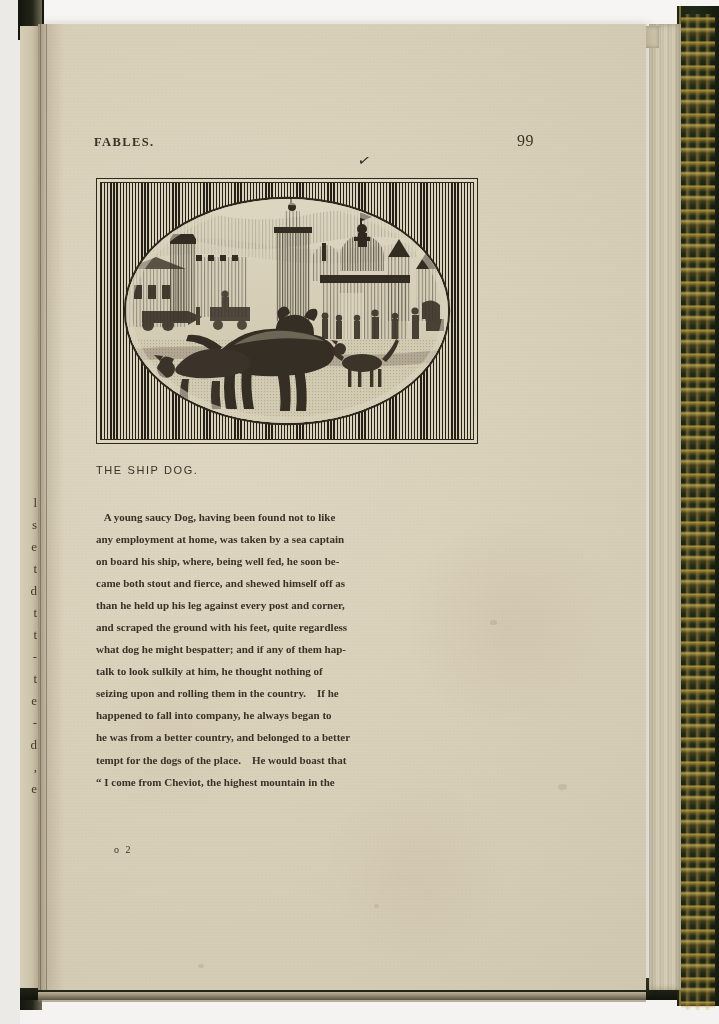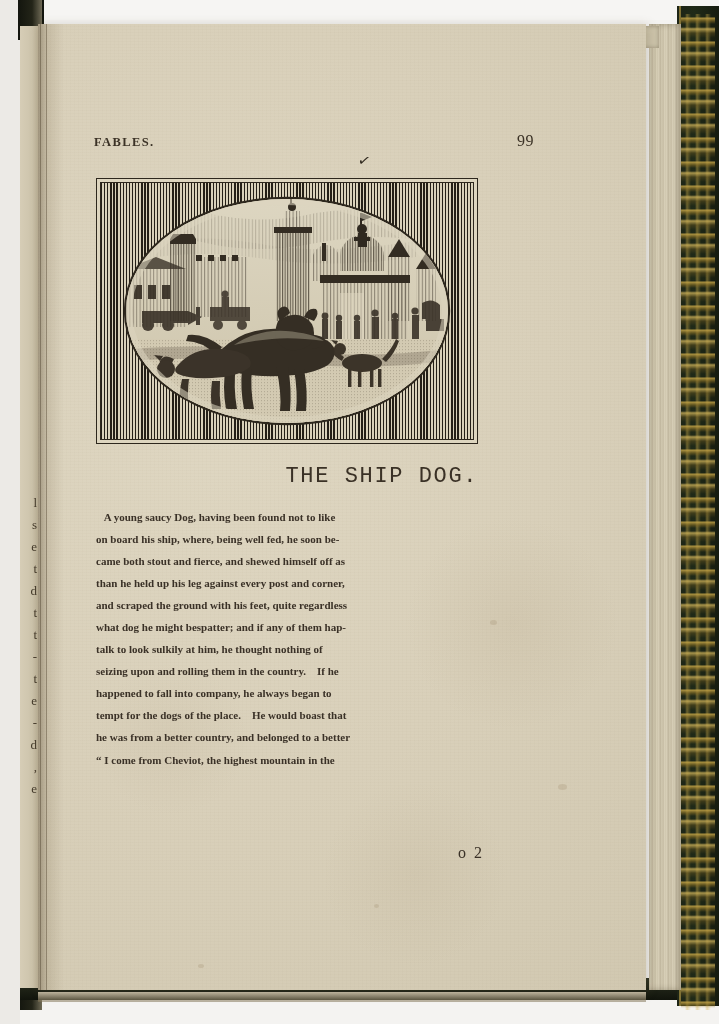--- a/index.html
+++ b/index.html
@@ -279,23 +279,23 @@
     box-shadow: 0 0 0 2.2px #2d271d;
     overflow: hidden;
   }
   .scene-art { position: absolute; inset: 0; }
 
   
   .cut-title {
     position: absolute;
     left: 58px; top: 440px;
     width: 382px;
-    text-align: right;
-    font-family: Liberation Mono, monospace;
-    font-size: 22px;
+    text-align: left;
+    font-family: Liberation Sans, sans-serif;
+    font-size: 11px;
     letter-spacing: 1.6px;
     color: #3a3126;
   }
 
   .body-text {
     position: absolute;
     left: 58px; top: 482px;
     width: 386px;
     font-family: "Liberation Serif", serif;
     font-size: 11px;
@@ -303,25 +303,25 @@
     color: #3a3127;
     font-weight: 600;
   }
   .body-text .line {
     display: block;
     white-space: pre;
   }
 
   .signature {
     position: absolute;
-    left: 64px; top: 820px;
+    left: 76px; top: 820px;
     width: 382px;
-    text-align: right;
-    font-family: "Liberation Serif", serif;
-    font-size: 16px;
+    text-align: left;
+    font-family: "Liberation Serif", serif;
+    font-size: 10px;
     color: #3a3127;
     letter-spacing: 2px;
   }
 
   
   .fox {
     position: absolute;
     border-radius: 50%;
     background: rgba(130,106,70,0.17);
     pointer-events: none;
@@ -555,30 +555,31 @@
               <ellipse cx="161" cy="112" rx="162" ry="113" fill="none" stroke="#ddd5bf" stroke-width="14" opacity="0.55"></ellipse>
             </svg>
           </div>
         </div>
       </div>
 
       <div class="cut-title">THE SHIP DOG.</div>
 
       <div class="body-text">
         <span class="line">   A young saucy Dog, having been found not to like</span>
+        <span class="line">any employment at home, was taken by a sea captain</span>
         <span class="line">on board his ship, where, being well fed, he soon be-</span>
         <span class="line">came both stout and fierce, and shewed himself off as</span>
         <span class="line">than he held up his leg against every post and corner,</span>
         <span class="line">and scraped the ground with his feet, quite regardless</span>
         <span class="line">what dog he might bespatter; and if any of them hap-</span>
         <span class="line">talk to look sulkily at him, he thought nothing of</span>
         <span class="line">seizing upon and rolling them in the country.    If he</span>
         <span class="line">happened to fall into company, he always began to</span>
+        <span class="line">he was from a better country, and belonged to a better</span>
         <span class="line">tempt for the dogs of the place.    He would boast that</span>
-        <span class="line">he was from a better country, and belonged to a better</span>
         <span class="line">“ I come from Cheviot, the highest mountain in the</span>
       </div>
 
       <div class="signature">o 2</div>
 
     </div>
   </div>
 
   <div class="page-deckle"></div>
 </div>

